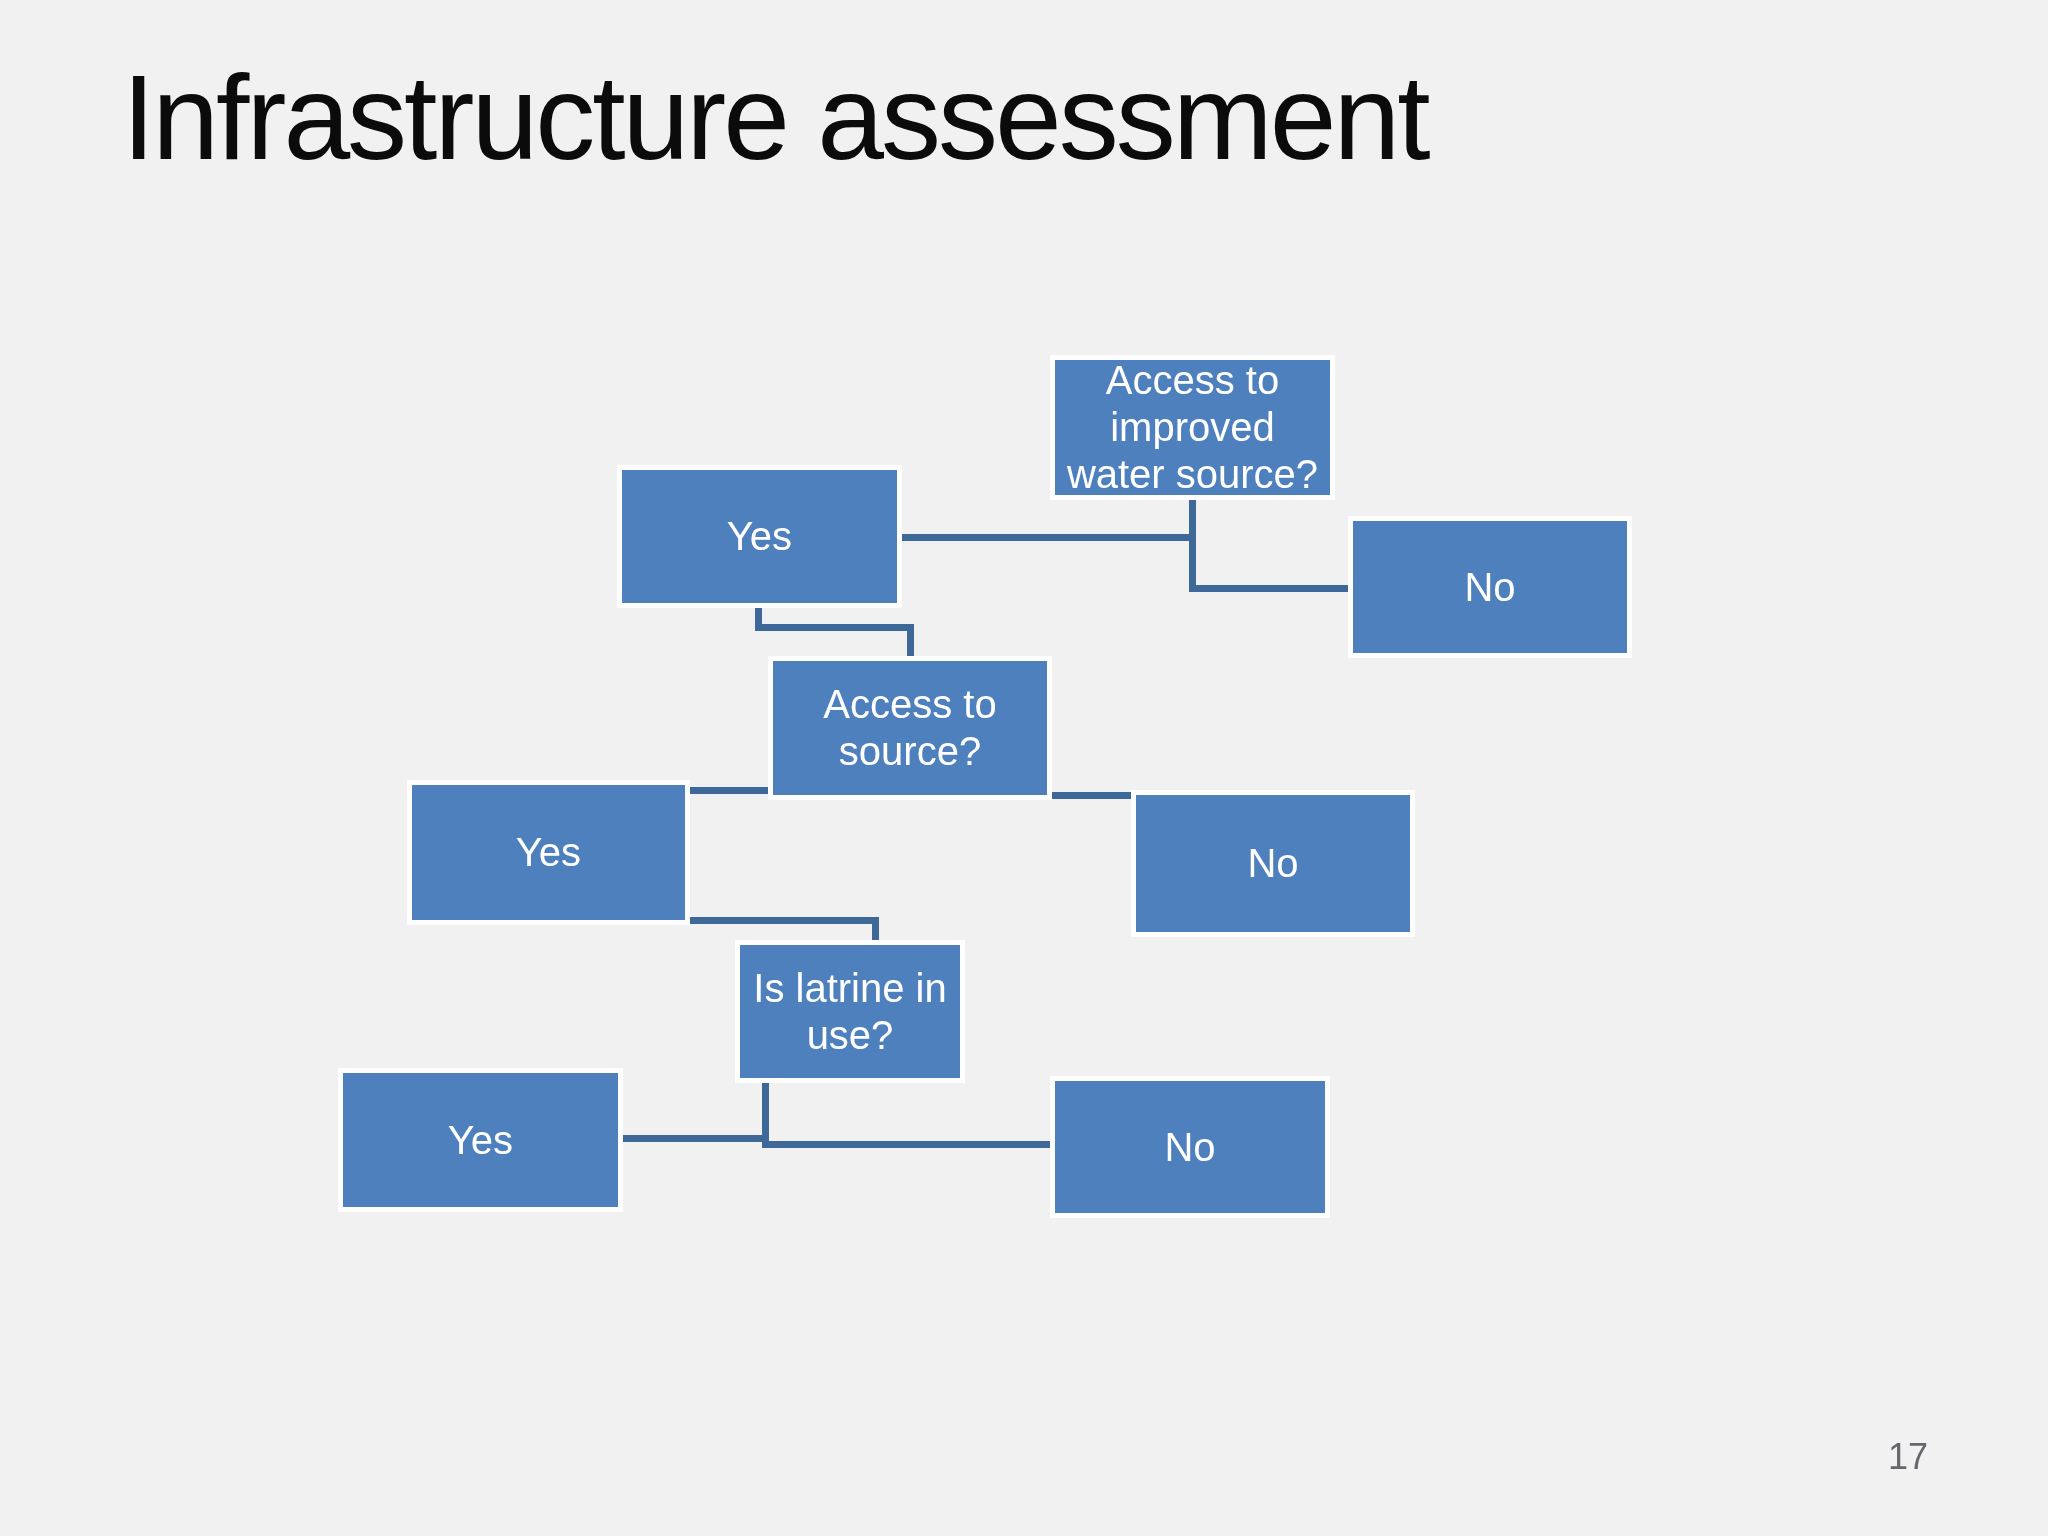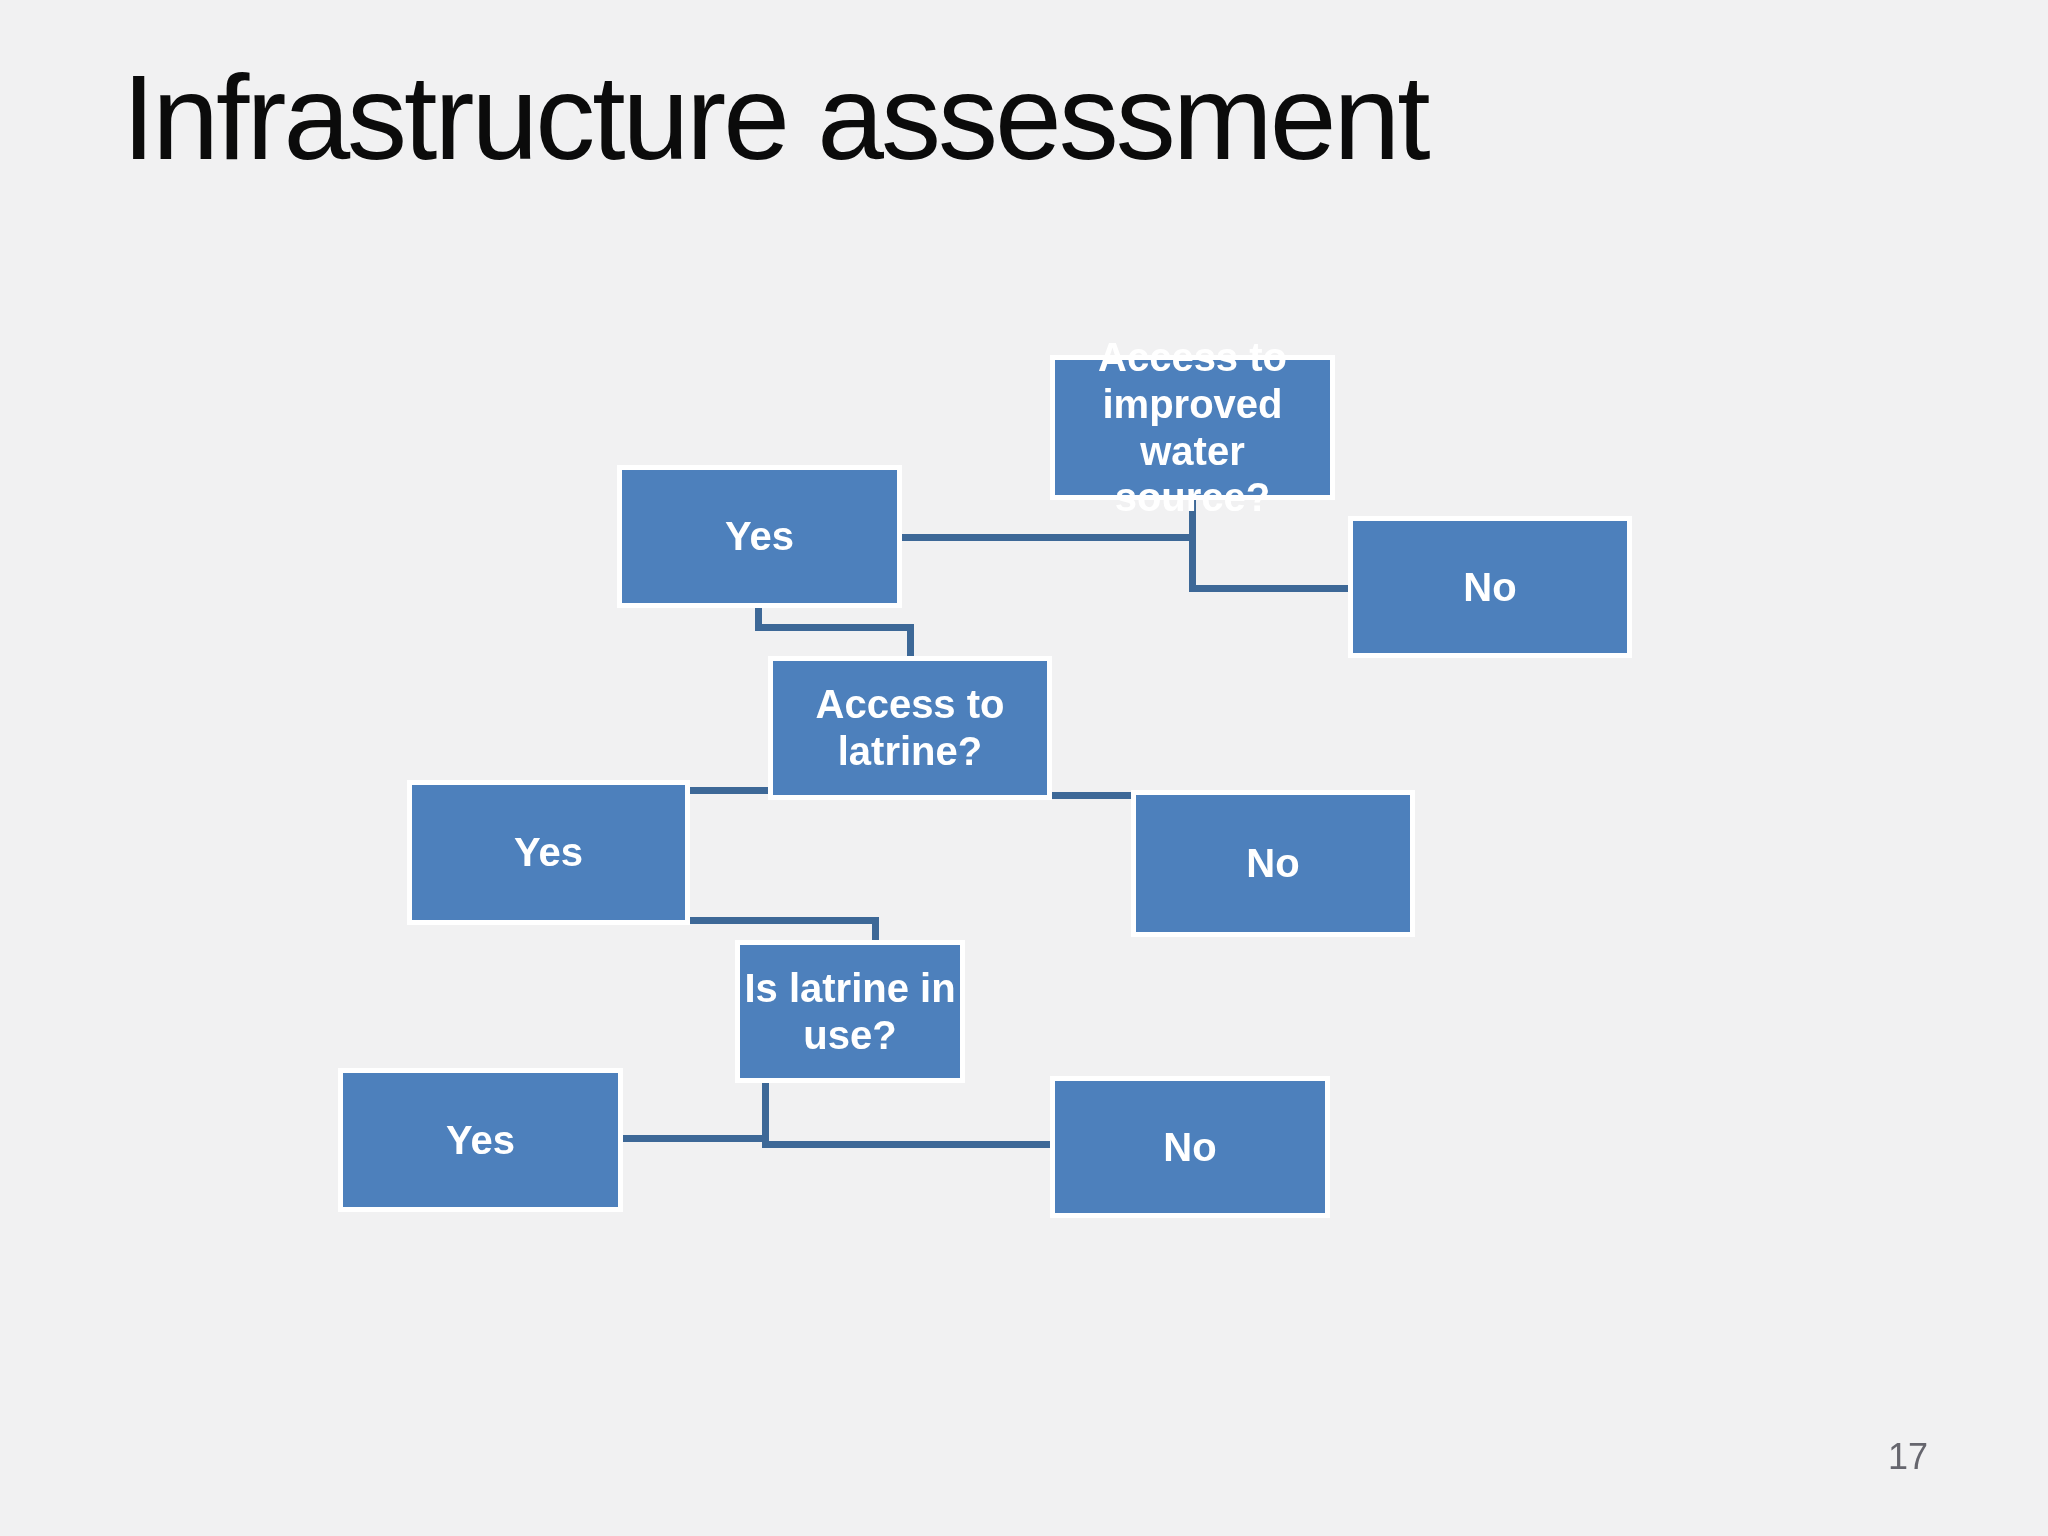--- a/index.html
+++ b/index.html
@@ -32,21 +32,20 @@
     border: 1px solid #47amp78b0;
     color: #ffffff;
     font-size: 40px;
     line-height: 1.17;
     display: flex;
     align-items: center;
     justify-content: center;
     text-align: center;
     padding: 2px 4px;
     box-sizing: border-box;
-    font-weight: bold;
   }
   .conn {
     position: absolute;
     background: #3d6897;
   }
   
   #n-q1     { left: 1055px; top: 360px;  width: 275px; height: 135px; }
   #n-q1-yes { left: 622px;  top: 470px;  width: 275px; height: 133px; }
   #n-q1-no  { left: 1353px; top: 521px;  width: 274px; height: 132px; }
   #n-q2     { left: 773px;  top: 661px;  width: 274px; height: 134px; }
@@ -97,21 +96,21 @@
   <div class="conn" id="c-h"></div>
   <div class="conn" id="c-i"></div>
   <div class="conn" id="c-j"></div>
 
   <div class="node" id="n-q1">Access to improved water source?</div>
 
   <div class="node" id="n-q1-yes">Yes</div>
 
   <div class="node" id="n-q1-no">No</div>
 
-  <div class="node" id="n-q2">Access to latrine?</div>
+  <div class="node" id="n-q2">Access to source?</div>
 
   <div class="node" id="n-q2-yes">Yes</div>
 
   <div class="node" id="n-q2-no">No</div>
 
   <div class="node" id="n-q3">Is latrine in use?</div>
 
   <div class="node" id="n-q3-yes">Yes</div>
 
   <div class="node" id="n-q3-no">No</div>

